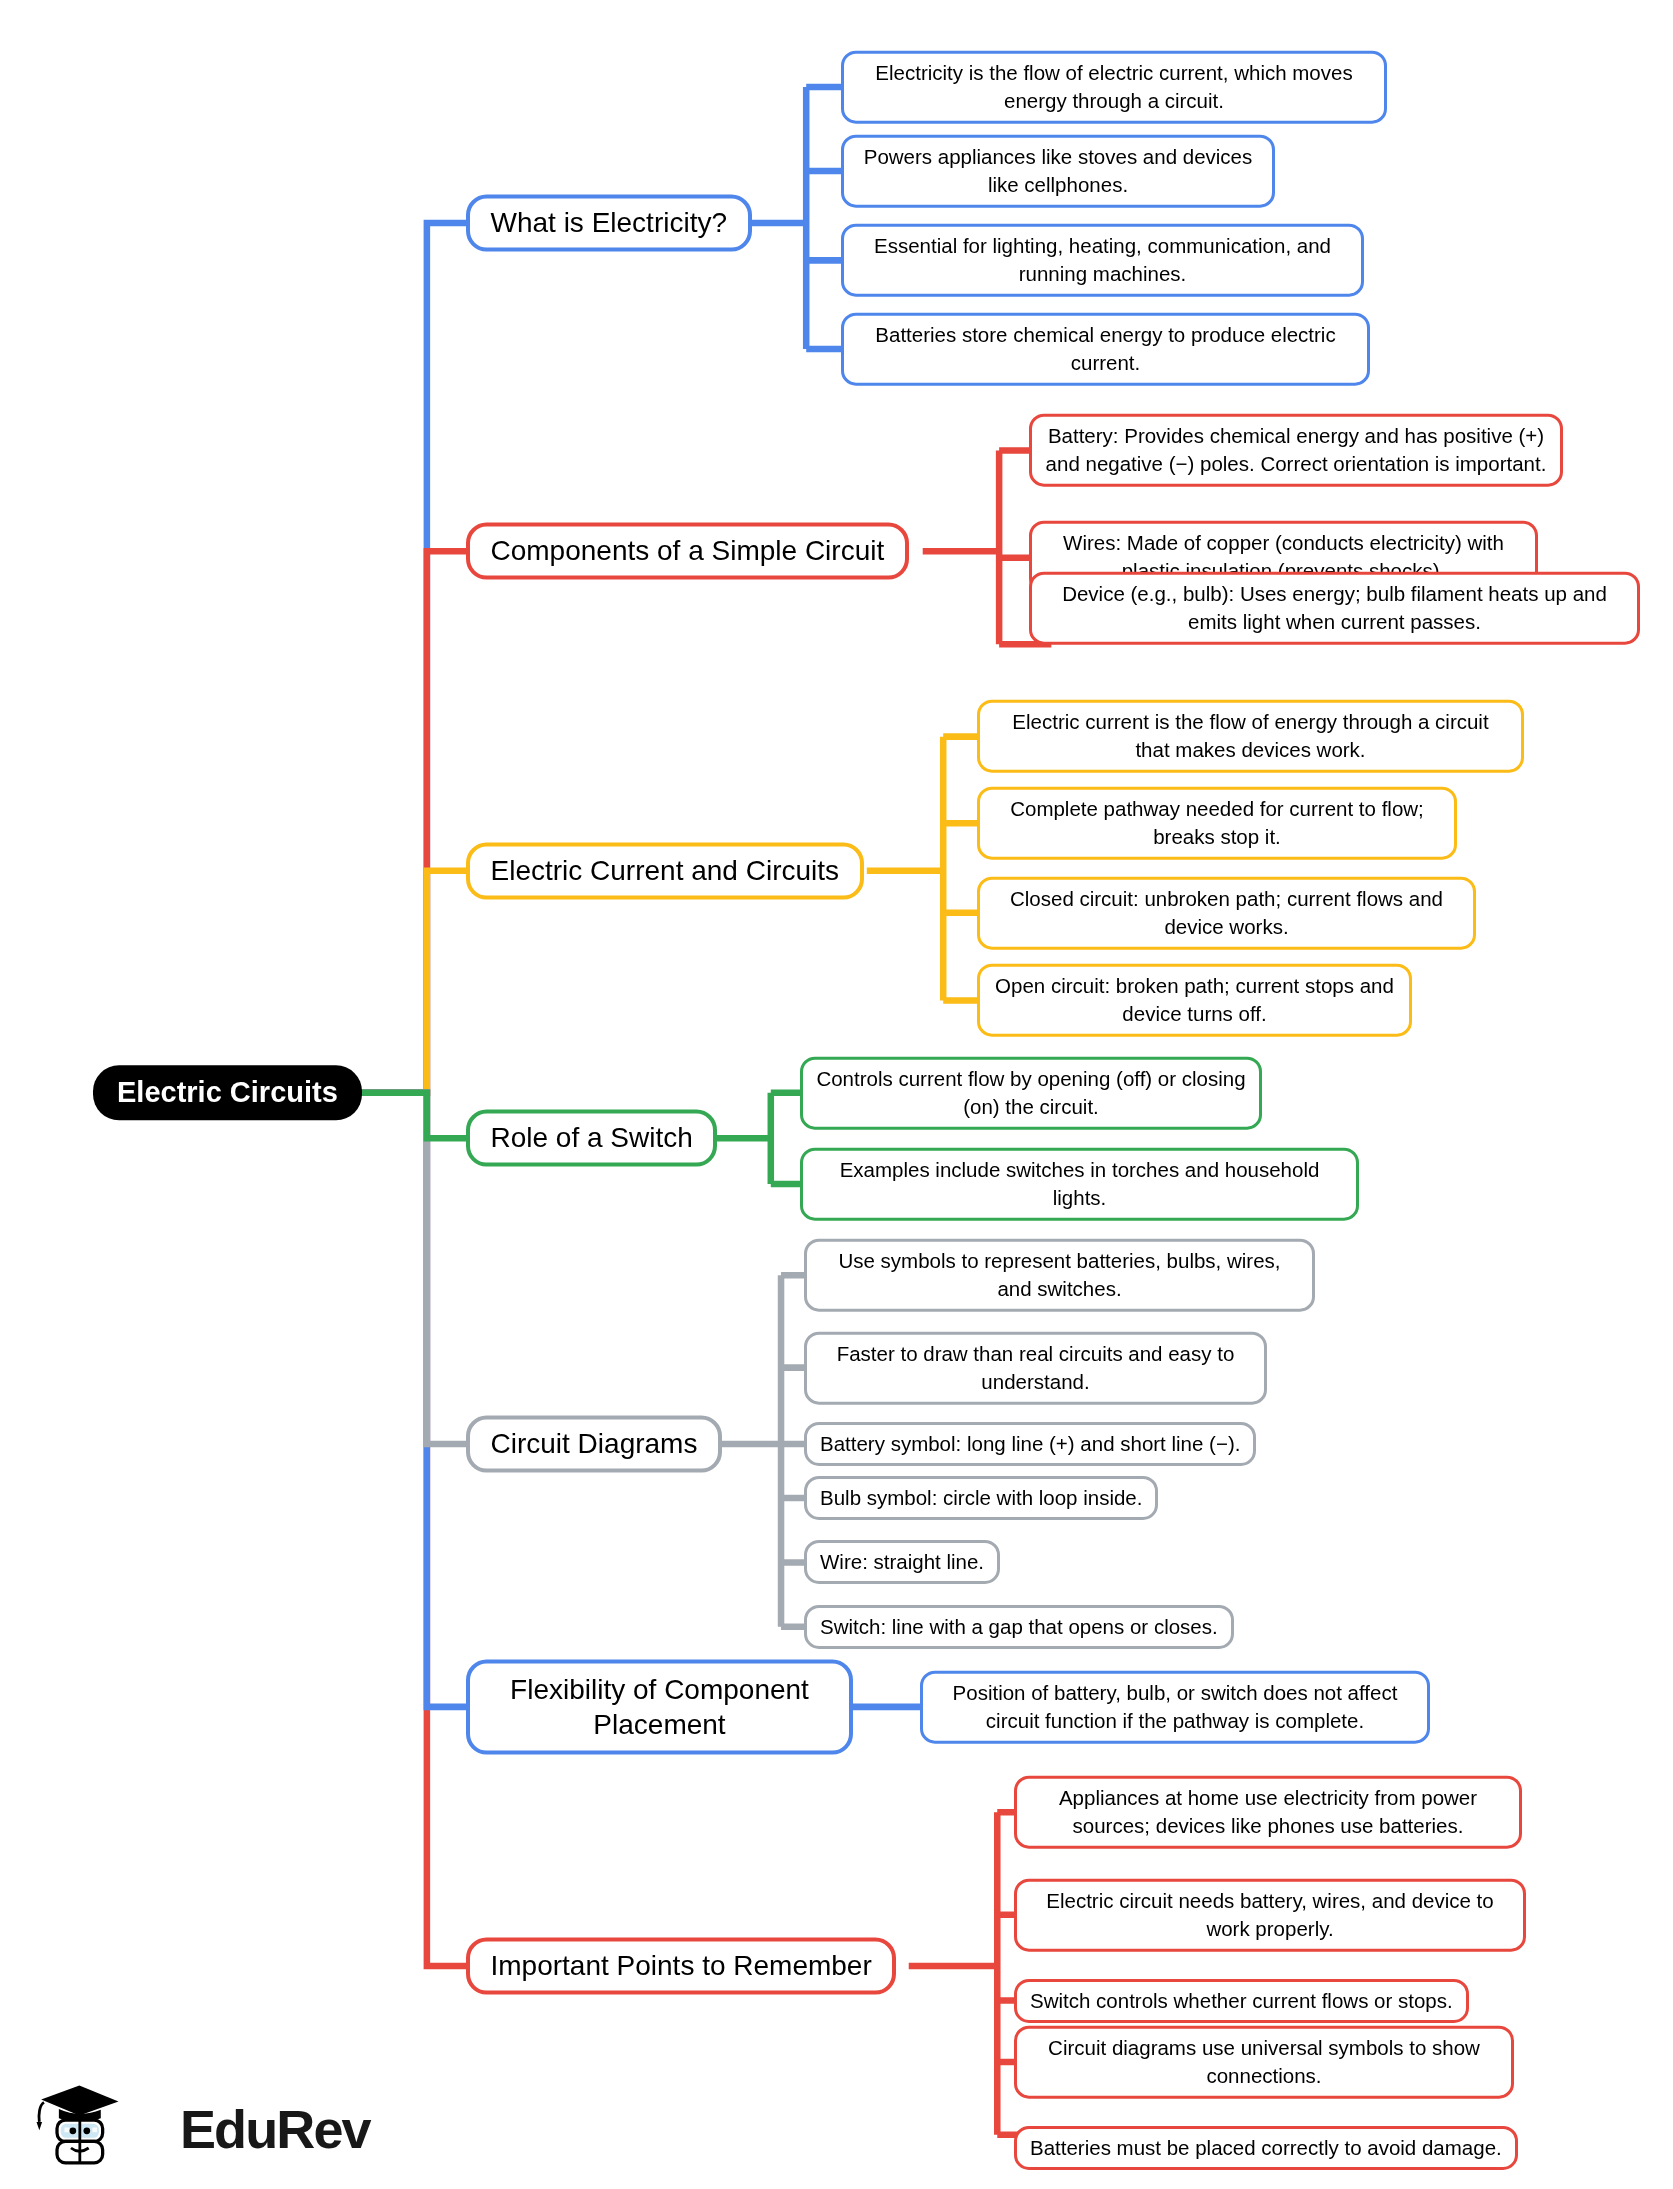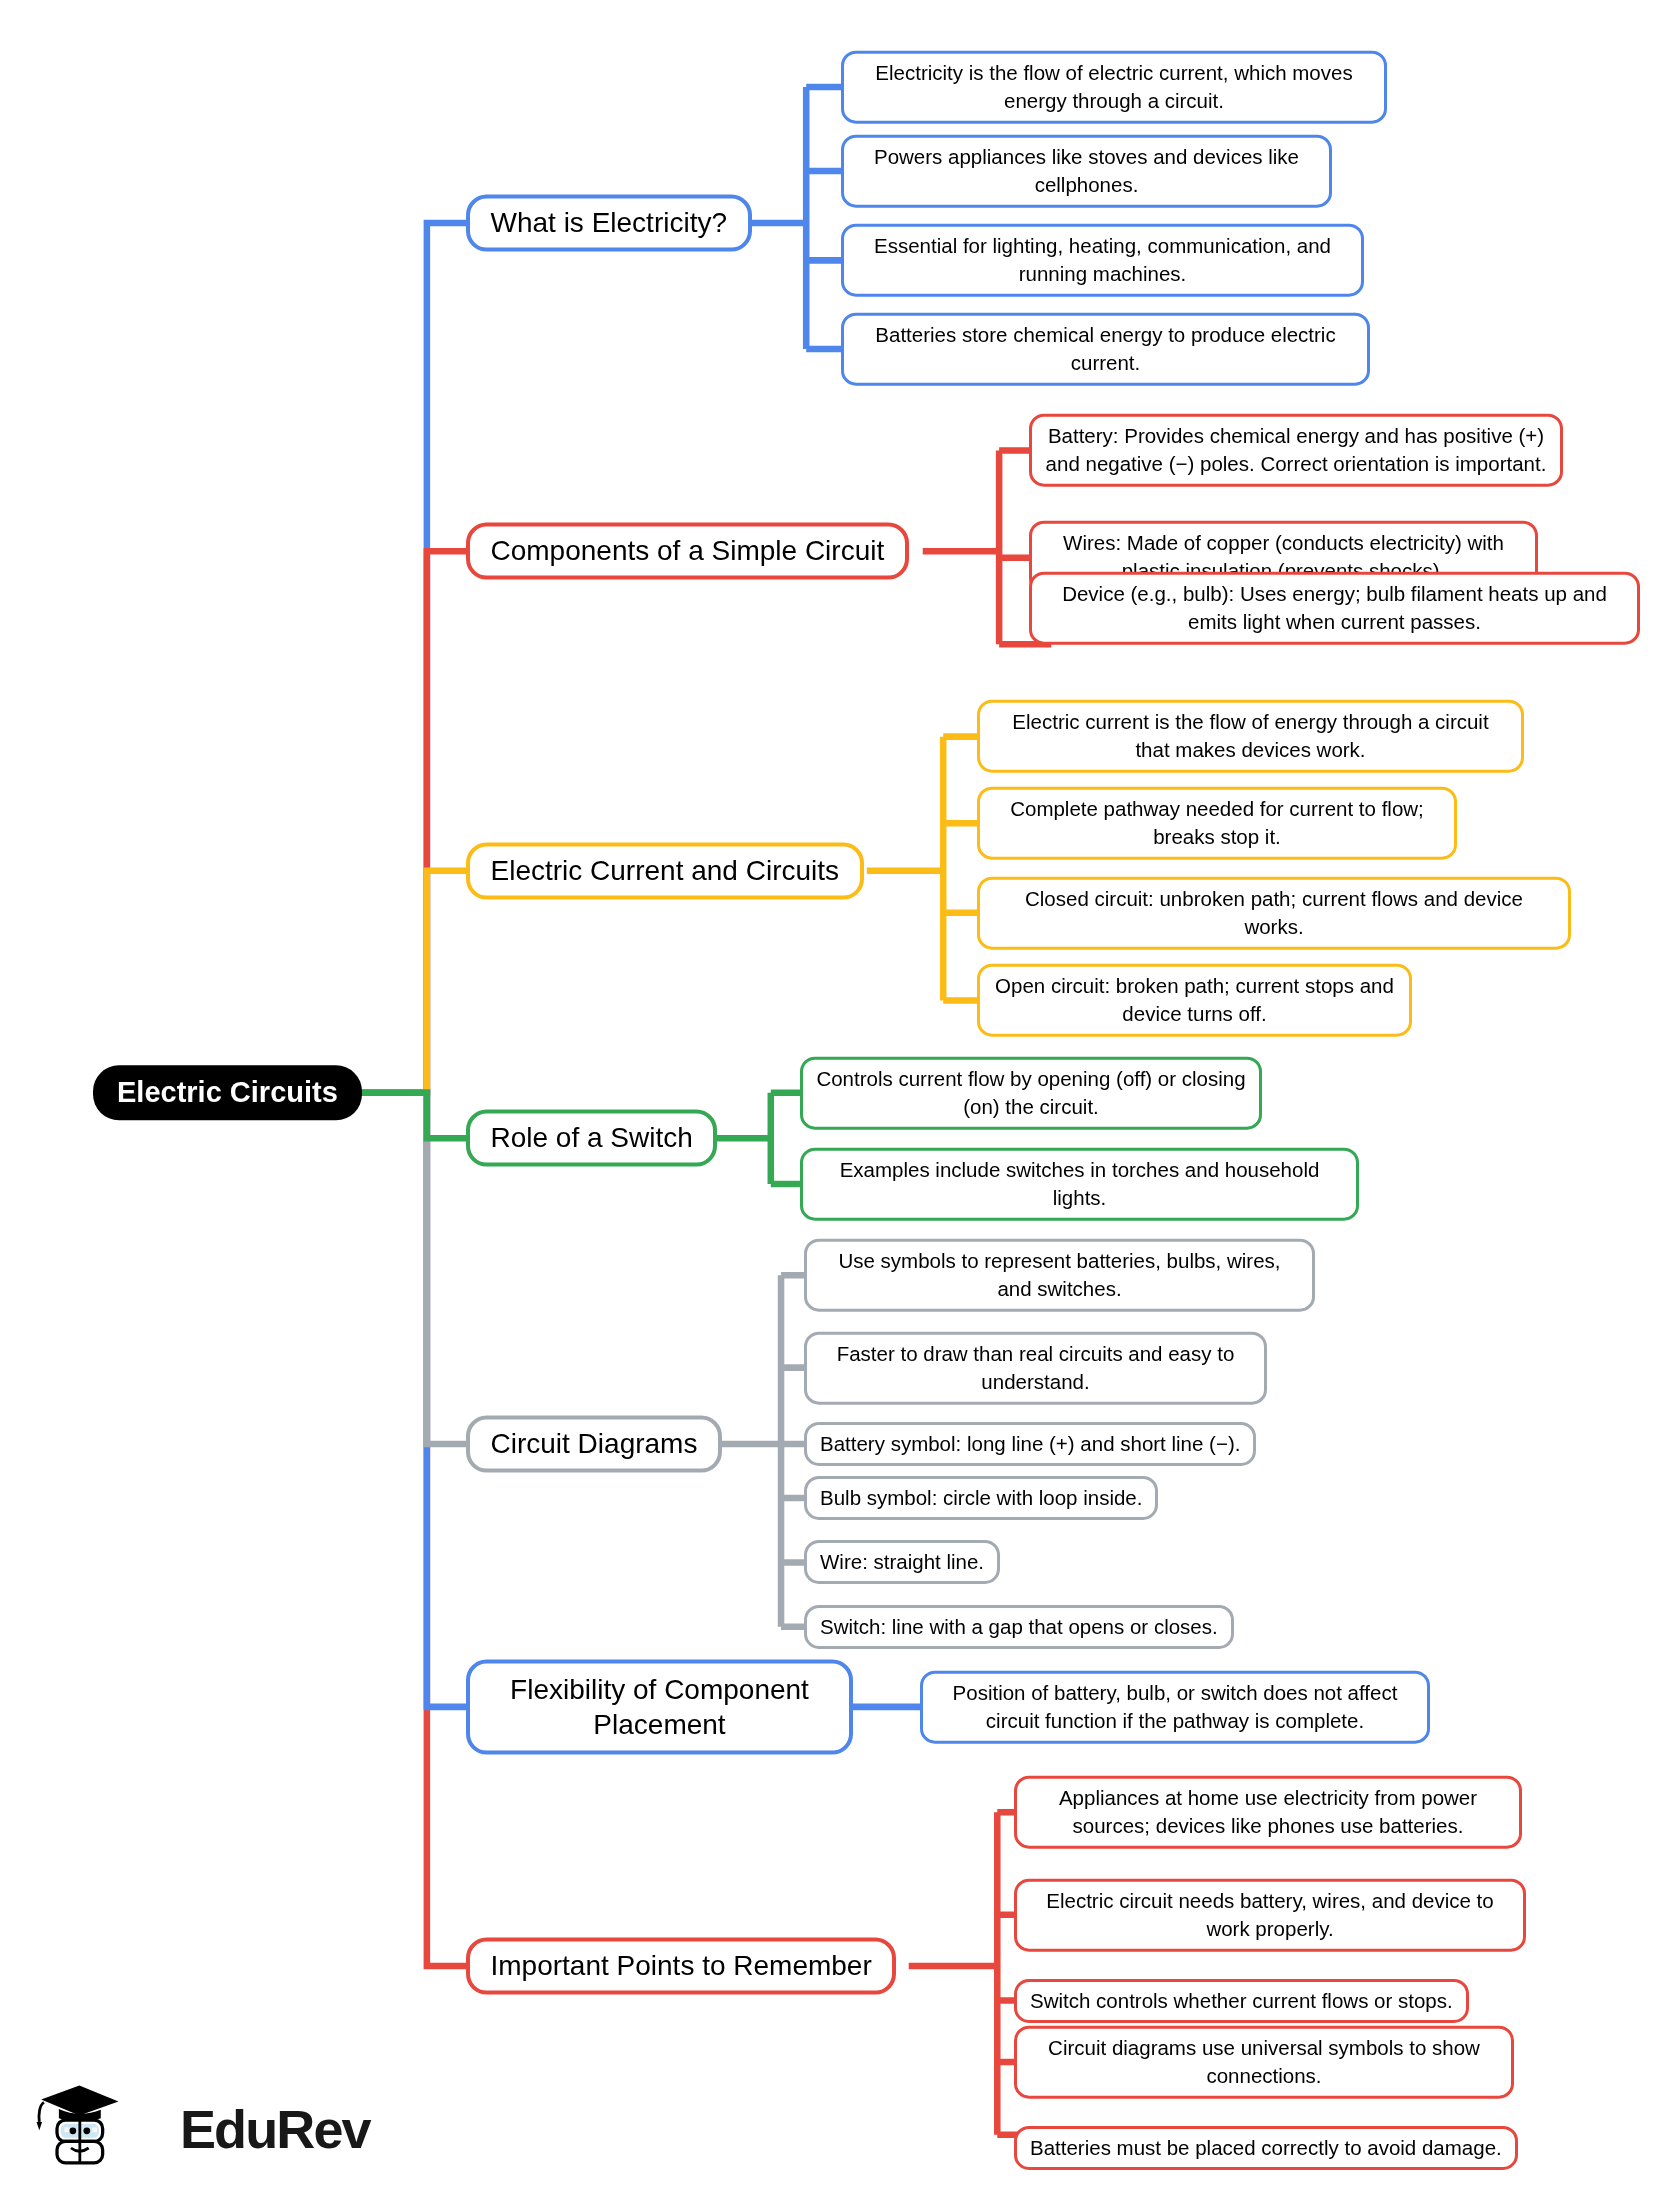--- a/index.html
+++ b/index.html
@@ -80,33 +80,33 @@
       <path d="M755 1549 H838 M838 1368 V1745 M838 1368 H886 M838 1467 H886 M838 1549 H886 M838 1607 H886 M838 1676 H886 M838 1745 H886" stroke="#a4aab1"></path>
       <path d="M880 1831 H1010" stroke="#4e86ec"></path>
       <path d="M975 2109 H1070 M1070 1944 V2290 M1070 1944 H1112 M1070 2054 H1112 M1070 2146 H1112 M1070 2212 H1112 M1070 2290 H1112" stroke="#e8473d"></path>
     </g>
   </svg>
 
   <div class="node central" style="left:93px;top:1093px;">Electric Circuits</div>
 
   <div class="node branch" style="left:466px;top:223px;border-color:#4e86ec;">What is Electricity?</div>
   <div class="node leaf" style="left:841px;top:87px;width:546px;border-color:#4e86ec;">Electricity is the flow of electric current, which moves energy through a circuit.</div>
-  <div class="node leaf" style="left:841px;top:171px;width:491px;border-color:#4e86ec;">Powers appliances like stoves and devices like cellphones.</div>
+  <div class="node leaf" style="left:841px;top:171px;width:434px;border-color:#4e86ec;">Powers appliances like stoves and devices like cellphones.</div>
   <div class="node leaf" style="left:841px;top:260px;width:523px;border-color:#4e86ec;">Essential for lighting, heating, communication, and running machines.</div>
   <div class="node leaf" style="left:841px;top:349px;width:529px;border-color:#4e86ec;">Batteries store chemical energy to produce electric current.</div>
 
   <div class="node branch" style="left:466px;top:551px;border-color:#e8473d;">Components of a Simple Circuit</div>
   <div class="node leaf" style="left:1029px;top:450px;width:534px;border-color:#e8473d;">Battery: Provides chemical energy and has positive (+) and negative (−) poles. Correct orientation is important.</div>
   <div class="node leaf" style="left:1029px;top:557px;width:509px;border-color:#e8473d;">Wires: Made of copper (conducts electricity) with plastic insulation (prevents shocks).</div>
   <div class="node leaf" style="left:1029px;top:608px;width:611px;border-color:#e8473d;">Device (e.g., bulb): Uses energy; bulb filament heats up and emits light when current passes.</div>
 
   <div class="node branch" style="left:466px;top:871px;border-color:#fbbc17;">Electric Current and Circuits</div>
   <div class="node leaf" style="left:977px;top:736px;width:547px;border-color:#fbbc17;">Electric current is the flow of energy through a circuit that makes devices work.</div>
   <div class="node leaf" style="left:977px;top:823px;width:480px;border-color:#fbbc17;">Complete pathway needed for current to flow; breaks stop it.</div>
-  <div class="node leaf" style="left:977px;top:913px;width:594px;border-color:#fbbc17;">Closed circuit: unbroken path; current flows and device works.</div>
+  <div class="node leaf" style="left:977px;top:913px;width:499px;border-color:#fbbc17;">Closed circuit: unbroken path; current flows and device works.</div>
   <div class="node leaf" style="left:977px;top:1000px;width:435px;border-color:#fbbc17;">Open circuit: broken path; current stops and device turns off.</div>
 
   <div class="node branch" style="left:466px;top:1138px;border-color:#34a853;">Role of a Switch</div>
   <div class="node leaf" style="left:800px;top:1093px;width:462px;border-color:#34a853;">Controls current flow by opening (off) or closing (on) the circuit.</div>
   <div class="node leaf" style="left:800px;top:1184px;width:559px;border-color:#34a853;">Examples include switches in torches and household lights.</div>
 
   <div class="node branch" style="left:466px;top:1444px;border-color:#a4aab1;">Circuit Diagrams</div>
   <div class="node leaf" style="left:804px;top:1275px;width:511px;border-color:#a4aab1;">Use symbols to represent batteries, bulbs, wires, and switches.</div>
   <div class="node leaf" style="left:804px;top:1368px;width:463px;border-color:#a4aab1;">Faster to draw than real circuits and easy to understand.</div>
   <div class="node leaf auto" style="left:804px;top:1444px;border-color:#a4aab1;">Battery symbol: long line (+) and short line (−).</div>

